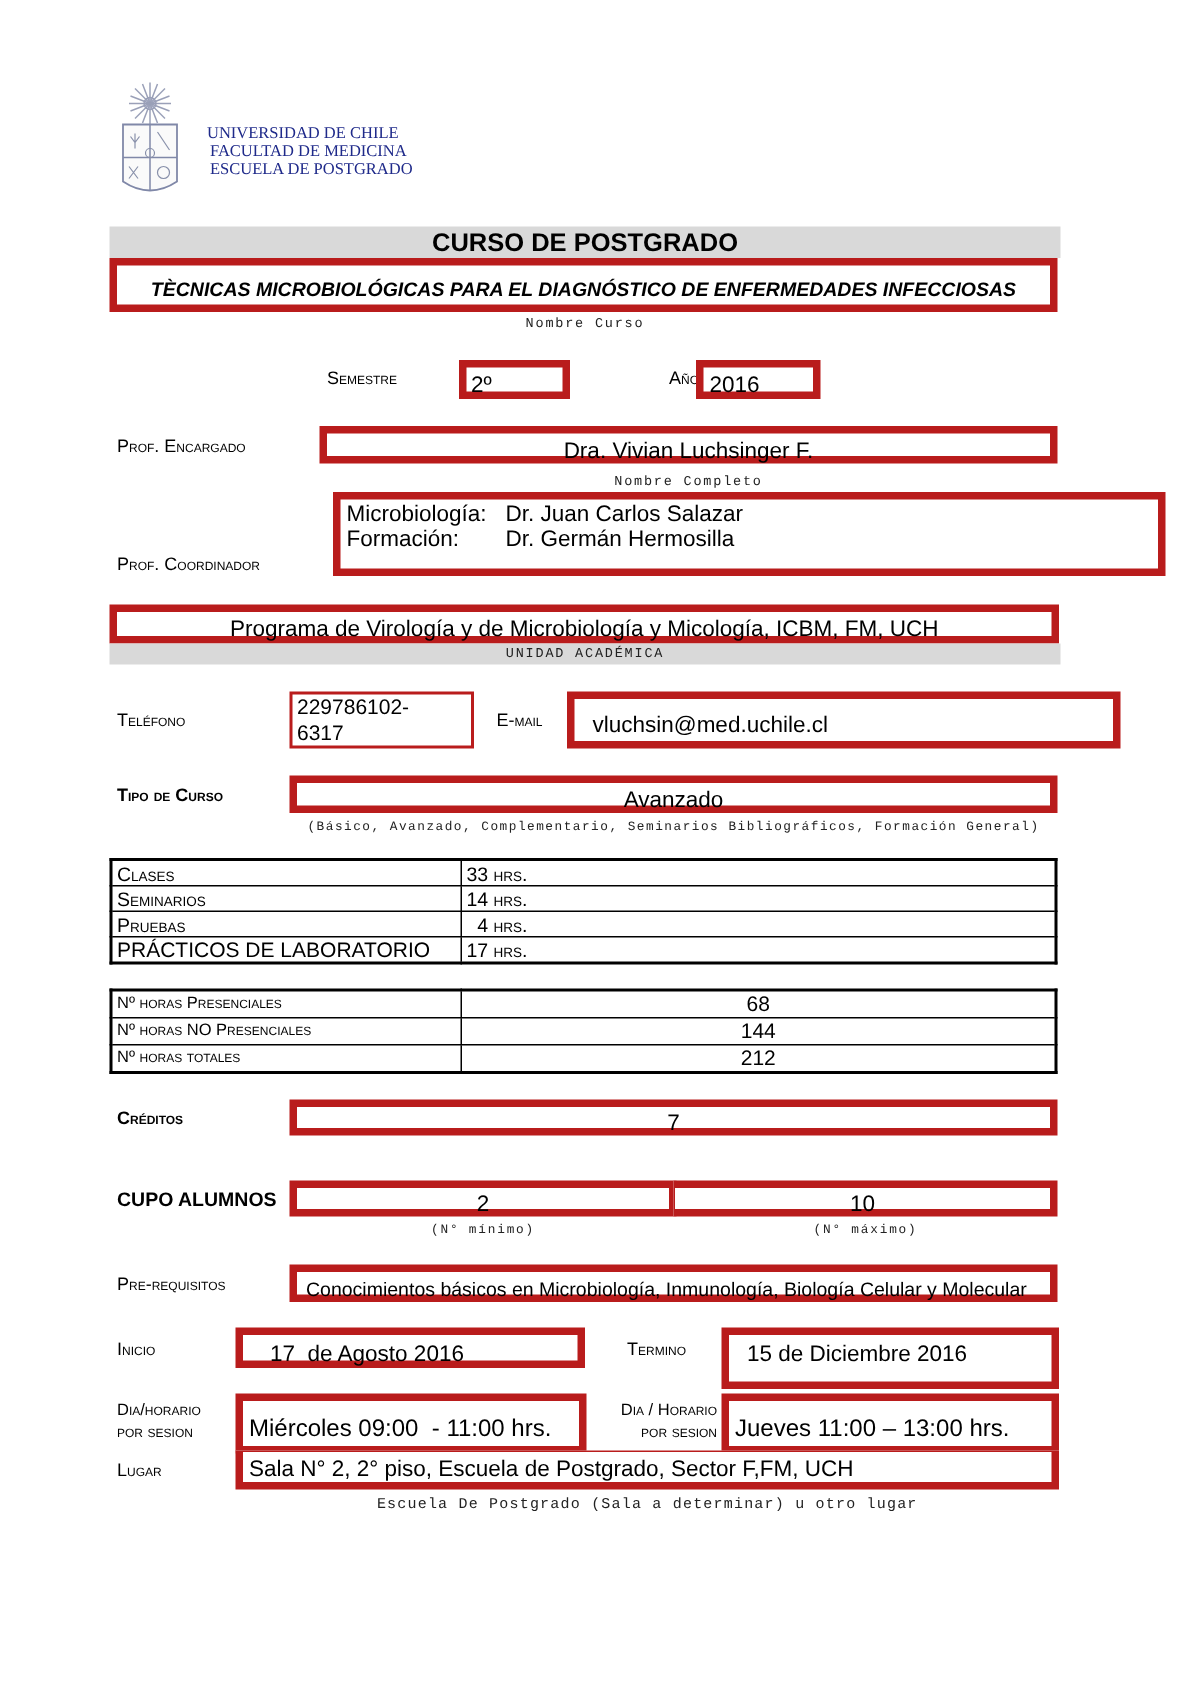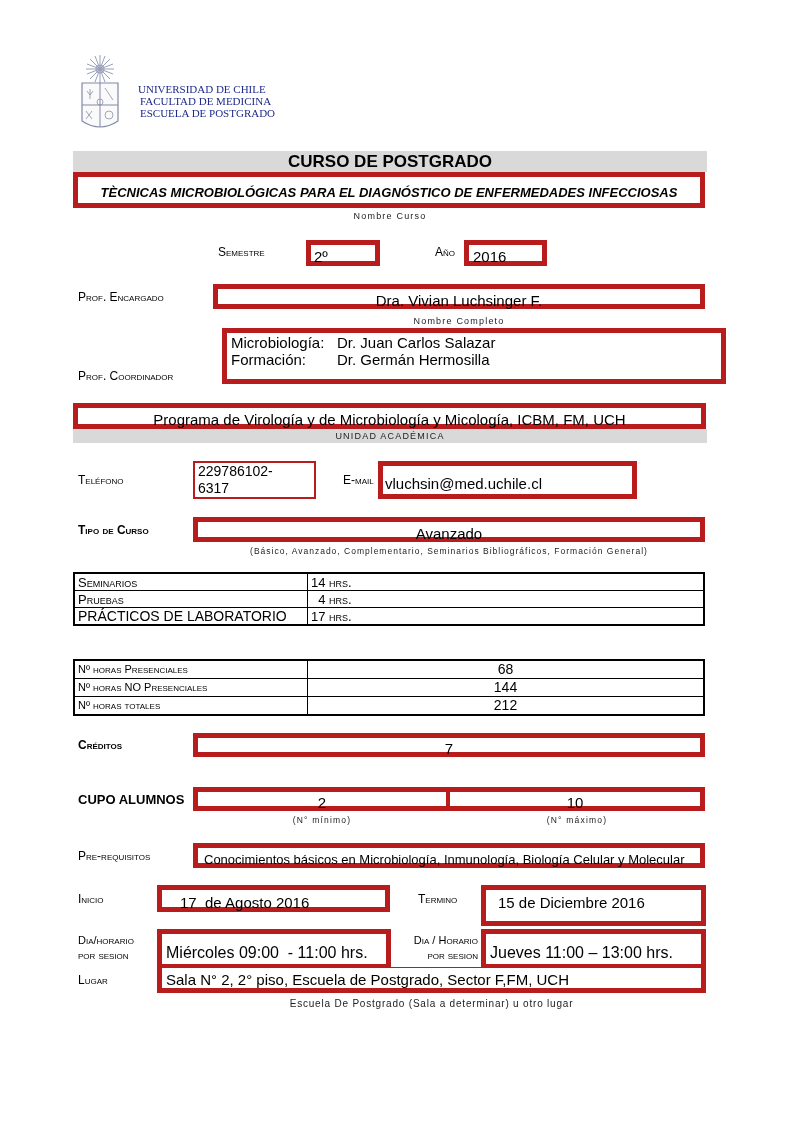--- a/index.html
+++ b/index.html
@@ -1,54 +1,54 @@
 <!DOCTYPE html>
 <html><head>
 <meta charset="utf-8">
 <style>
   html, body { margin: 0; padding: 0; background: #ffffff; }
   body { width: 800px; height: 1132px; position: relative; font-family: "Liberation Sans", sans-serif; color: #000; overflow: hidden; }
   .abs { position: absolute; }
   .box { position: absolute; border: 5px solid #b91c1c; box-sizing: border-box; background: #fff; }
   .thin { border-width: 1px; }
-  .caption { position: absolute; font-size: 9px; letter-spacing: 1.2px; color: #222; text-align: center; }
+  .caption { position: absolute; font-size: 9px; letter-spacing: 1.2px; color: #222; text-align: center; font-family: Liberation Mono, monospace; }
   .label { position: absolute; font-size: 12px; white-space: nowrap; }
   .val { font-size: 15px; white-space: nowrap; }
 
   
   #logo { left: 78px; top: 53px; width: 58px; height: 80px; }
   #uni-text { left: 138px; top: 83px; font-family: "Liberation Serif", serif; font-size: 11px; line-height: 12px; color: #1f2a8a; }
   #uni-text div:nth-child(2), #uni-text div:nth-child(3) { padding-left: 2px; }
 
   #title-bar { left: 73px; top: 151px; width: 634px; height: 21px; background: #d9d9d9; text-align: center; font-size: 17px; font-weight: bold; line-height: 21px; }
   #course-box { left: 73px; top: 172px; width: 632px; height: 36px; text-align: center; font-size: 13px; font-weight: bold; font-style: italic; line-height: 32px; }
   #course-caption { left: 73px; top: 211px; width: 634px; }
 
   
   #semestre-label { left: 218px; top: 245px; }
   #semestre-box { left: 306px; top: 240px; width: 74px; height: 26px; padding-left: 3px; line-height: 24px; }
-  #anio-label { left: 435px; top: 245px; text-align: right; }
+  #anio-label { left: 446px; top: 245px; text-align: right; }
   #anio-box { left: 464px; top: 240px; width: 83px; height: 26px; padding-left: 4px; line-height: 24px; }
 
   #prof-enc-label { left: 78px; top: 290px; }
   #prof-enc-box { left: 213px; top: 284px; width: 492px; height: 25px; text-align: center; line-height: 23px; }
   #prof-enc-caption { left: 213px; top: 316px; width: 492px; }
 
   #prof-coord-label { left: 78px; top: 369px; }
-  #prof-coord-box { left: 222px; top: 328px; width: 504px; height: 56px; padding: 1px 0 0 4px; }
+  #prof-coord-box { left: 222px; top: 328px; width: 555px; height: 56px; padding: 1px 0 0 4px; }
   .coord-row { display: flex; font-size: 15px; line-height: 17px; }
   .coord-area { width: 106px; }
 
   #unidad-box { left: 73px; top: 403px; width: 633px; height: 26px; text-align: center; line-height: 23px; }
   #unidad-bar { left: 73px; top: 429px; width: 634px; height: 14px; background: #d9d9d9; line-height: 14px; }
 
   #tel-label { left: 78px; top: 473px; }
   #tel-box { left: 193px; top: 461px; width: 123px; height: 38px; padding-left: 3px; font-size: 14px; line-height: 17px; }
-  #email-label { left: 331px; top: 473px; margin-left: 12px; }
-  #email-box { left: 378px; top: 461px; width: 259px; height: 38px; padding-left: 2px; line-height: 36px; }
+  #email-label { left: 331px; top: 473px; }
+  #email-box { left: 378px; top: 461px; width: 369px; height: 38px; padding-left: 12px; line-height: 36px; }
 
   #tipo-label { left: 78px; top: 523px; font-weight: bold; }
   #tipo-box { left: 193px; top: 517px; width: 512px; height: 25px; text-align: center; line-height: 23px; }
   #tipo-caption { left: 193px; top: 546px; width: 512px; font-size: 8.5px; letter-spacing: 1px; }
 
   
   table.grid { position: absolute; border-collapse: collapse; }
   table.grid td { border: 1px solid #000; padding: 0 3px; height: 16px; line-height: 15px; white-space: nowrap; }
   #hours-table { left: 73px; top: 572px; width: 632px; border: 2px solid #000; }
   #hours-table td:first-child { width: 226px; font-size: 13px; }
@@ -157,20 +157,24 @@
 </div>
 <div class="label smc" id="email-label">E-mail</div>
 <div class="box val" id="email-box">vluchsin@med.uchile.cl</div>
 
 <div class="label smc" id="tipo-label">Tipo de Curso</div>
 <div class="box val" id="tipo-box">Avanzado</div>
 <div class="caption" id="tipo-caption">(Básico, Avanzado, Complementario, Seminarios Bibliográficos, Formación General)</div>
 
 <table class="grid" id="hours-table">
   <tbody>
+      <tr>
+    <td class="smc">Clases</td>
+    <td><span>33</span><span class="smc"> hrs.</span></td>
+  </tr>
   <tr>
     <td class="smc">Seminarios</td>
     <td><span>14</span><span class="smc"> hrs.</span></td>
   </tr>
   <tr>
     <td class="smc">Pruebas</td>
     <td style="white-space:pre"><span>  4</span><span class="smc"> hrs.</span></td>
   </tr>
   <tr>
     <td style="font-size:14px">PRÁCTICOS DE LABORATORIO</td>

